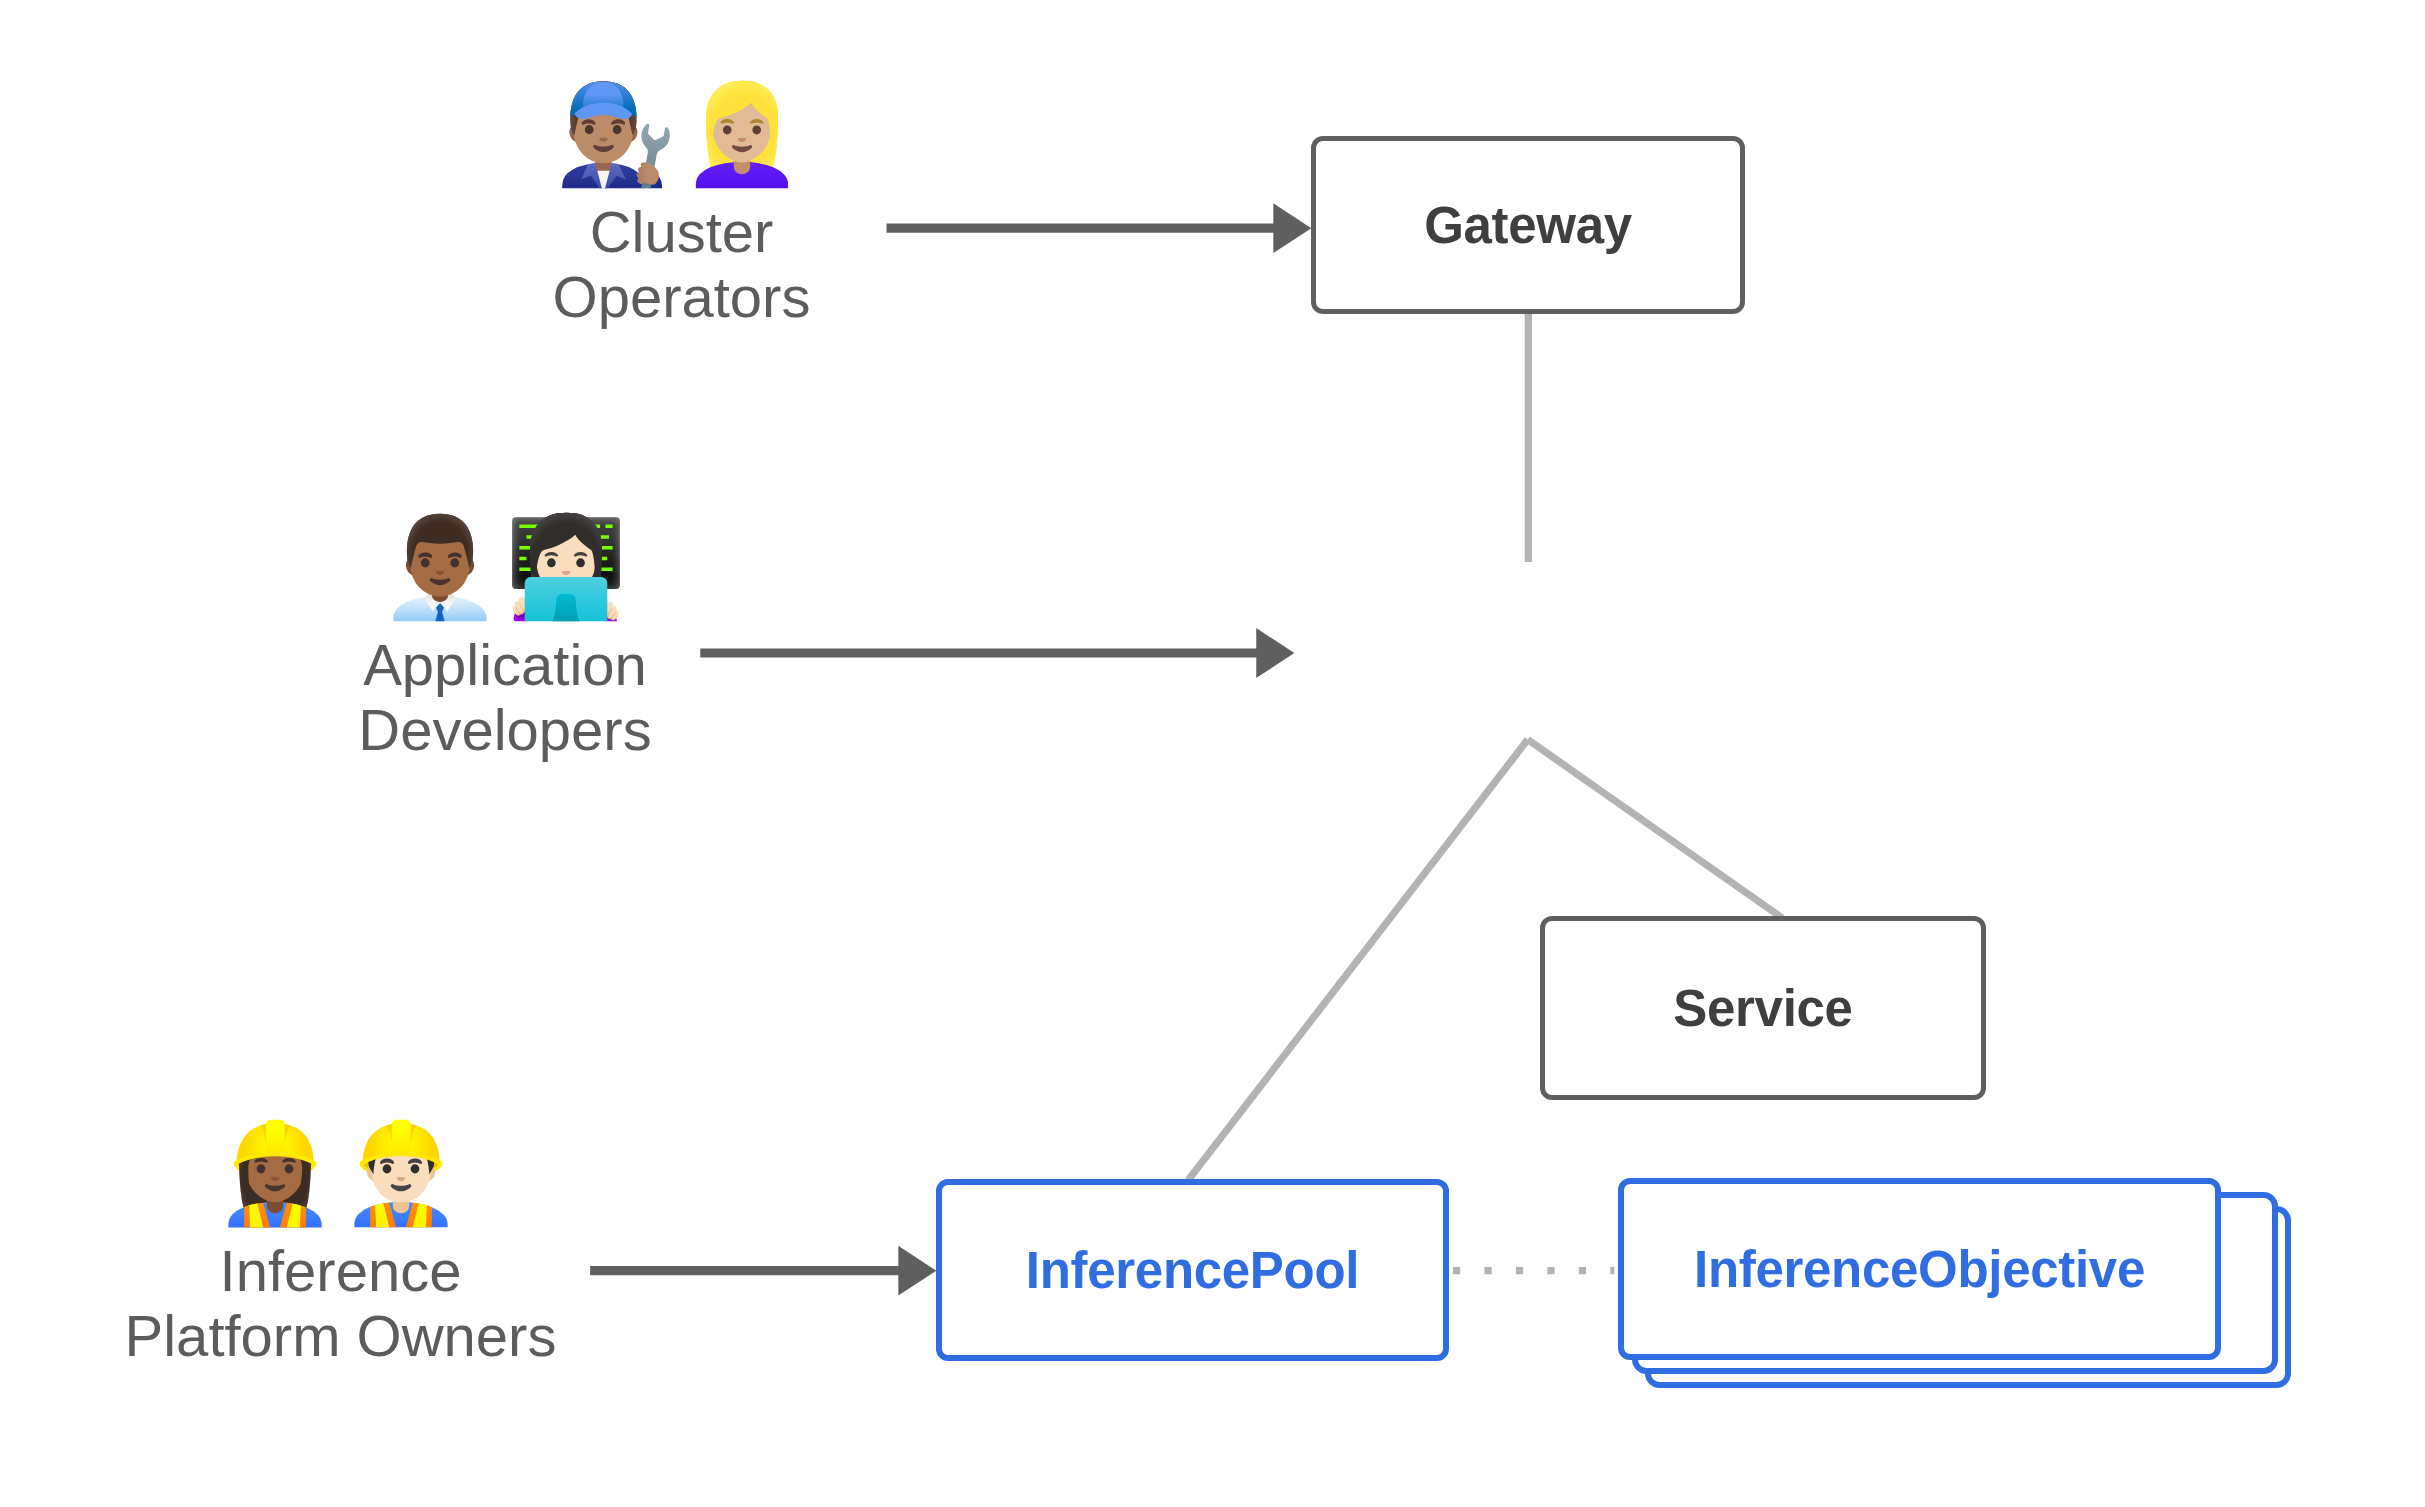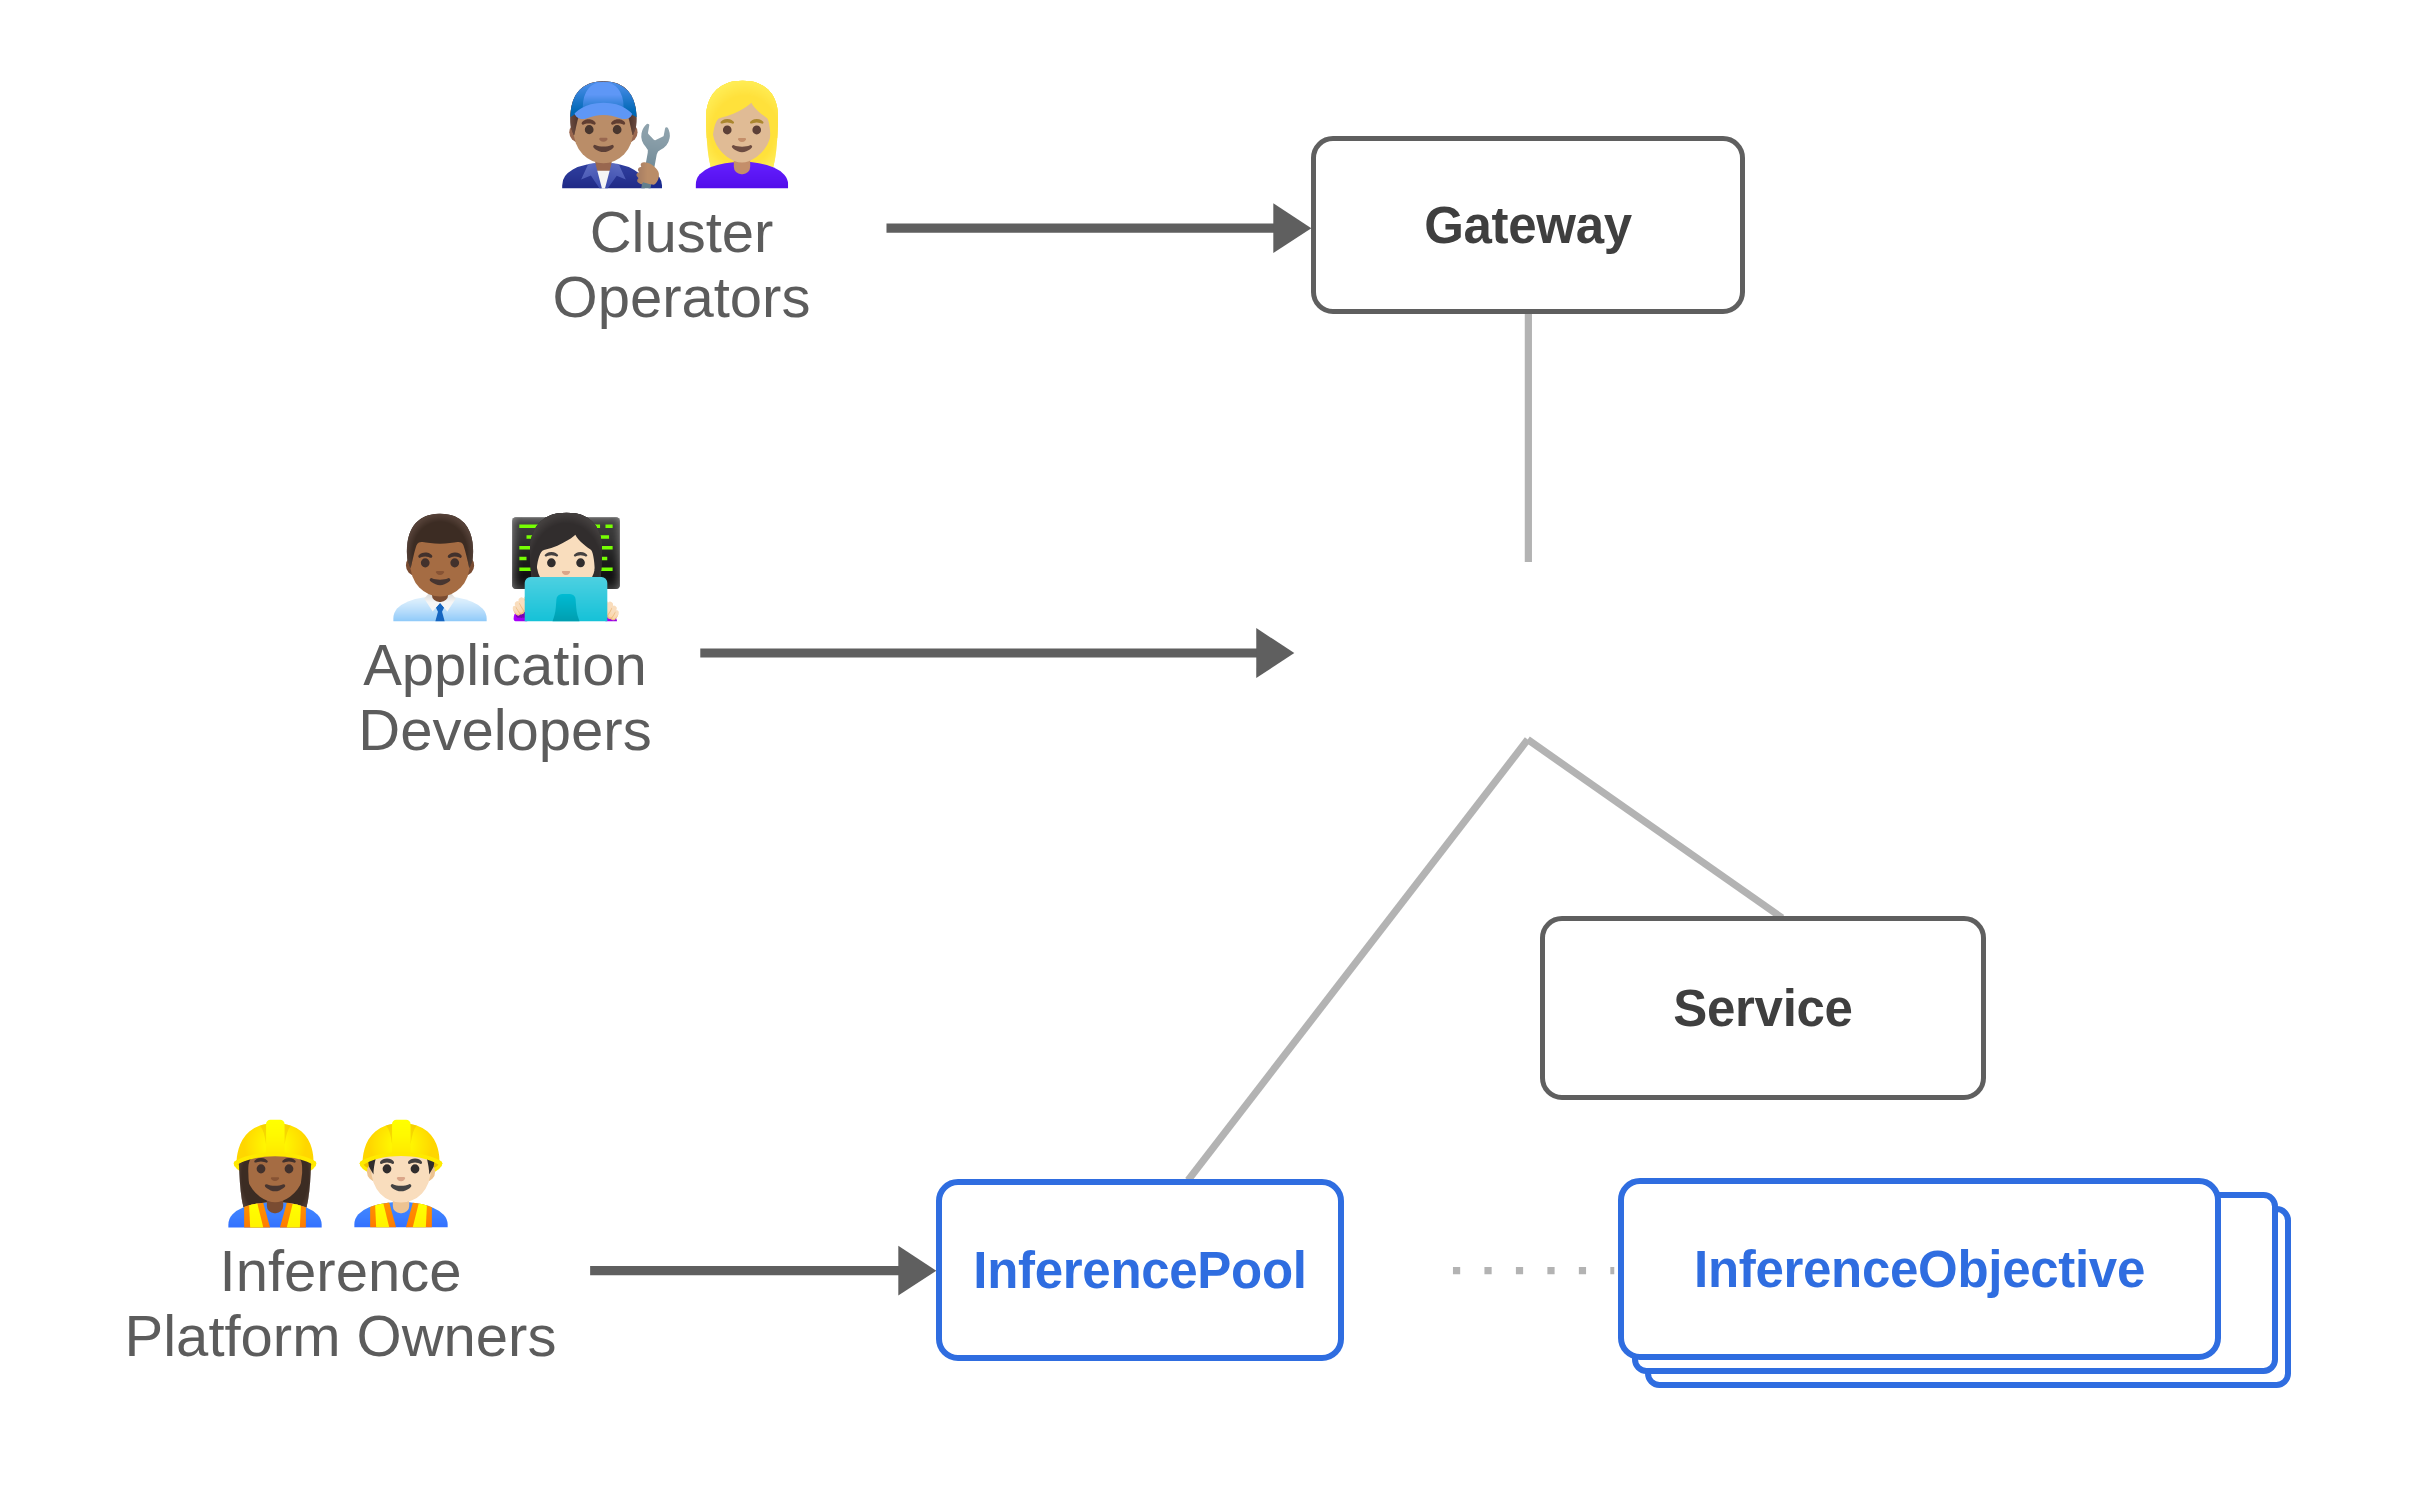--- a/index.html
+++ b/index.html
@@ -51,21 +51,21 @@
   }
   
   .box {
     position: absolute;
     box-sizing: border-box;
     display: flex;
     align-items: center;
     justify-content: center;
     background: #ffffff;
     border-style: solid;
-    border-radius: 22px;
+    border-radius: 12px;
     text-align: center;
   }
   .box-gray {
     border-color: #5f5f5f;
     border-width: 5.9px;
   }
   .box-blue {
     border-color: #2f6de0;
     border-width: 6.6px;
   }
@@ -141,21 +141,21 @@
 
   <div class="box box-gray" style="left:1311px; top:136px; width:434px; height:178px;">
     <span class="box-label">Gateway</span>
   </div>
 
 
   <div class="box box-gray" style="left:1540px; top:916px; width:446px; height:184px;">
     <span class="box-label">Service</span>
   </div>
 
-  <div class="box box-blue" style="left:936px; top:1179px; width:408px; height:182px;">
+  <div class="box box-blue" style="left:936px; top:1179px; width:513px; height:182px;">
     <span class="box-label">InferencePool</span>
   </div>
 
   <div class="stack-shell" style="left:1645px; top:1206px; width:646px; height:182px;"></div>
   <div class="stack-shell" style="left:1632px; top:1192px; width:646px; height:182px;"></div>
   <div class="box box-blue" style="left:1618px; top:1178px; width:603px; height:182px;">
     <span class="box-label">InferenceObjective</span>
   </div>
 
 </div>

